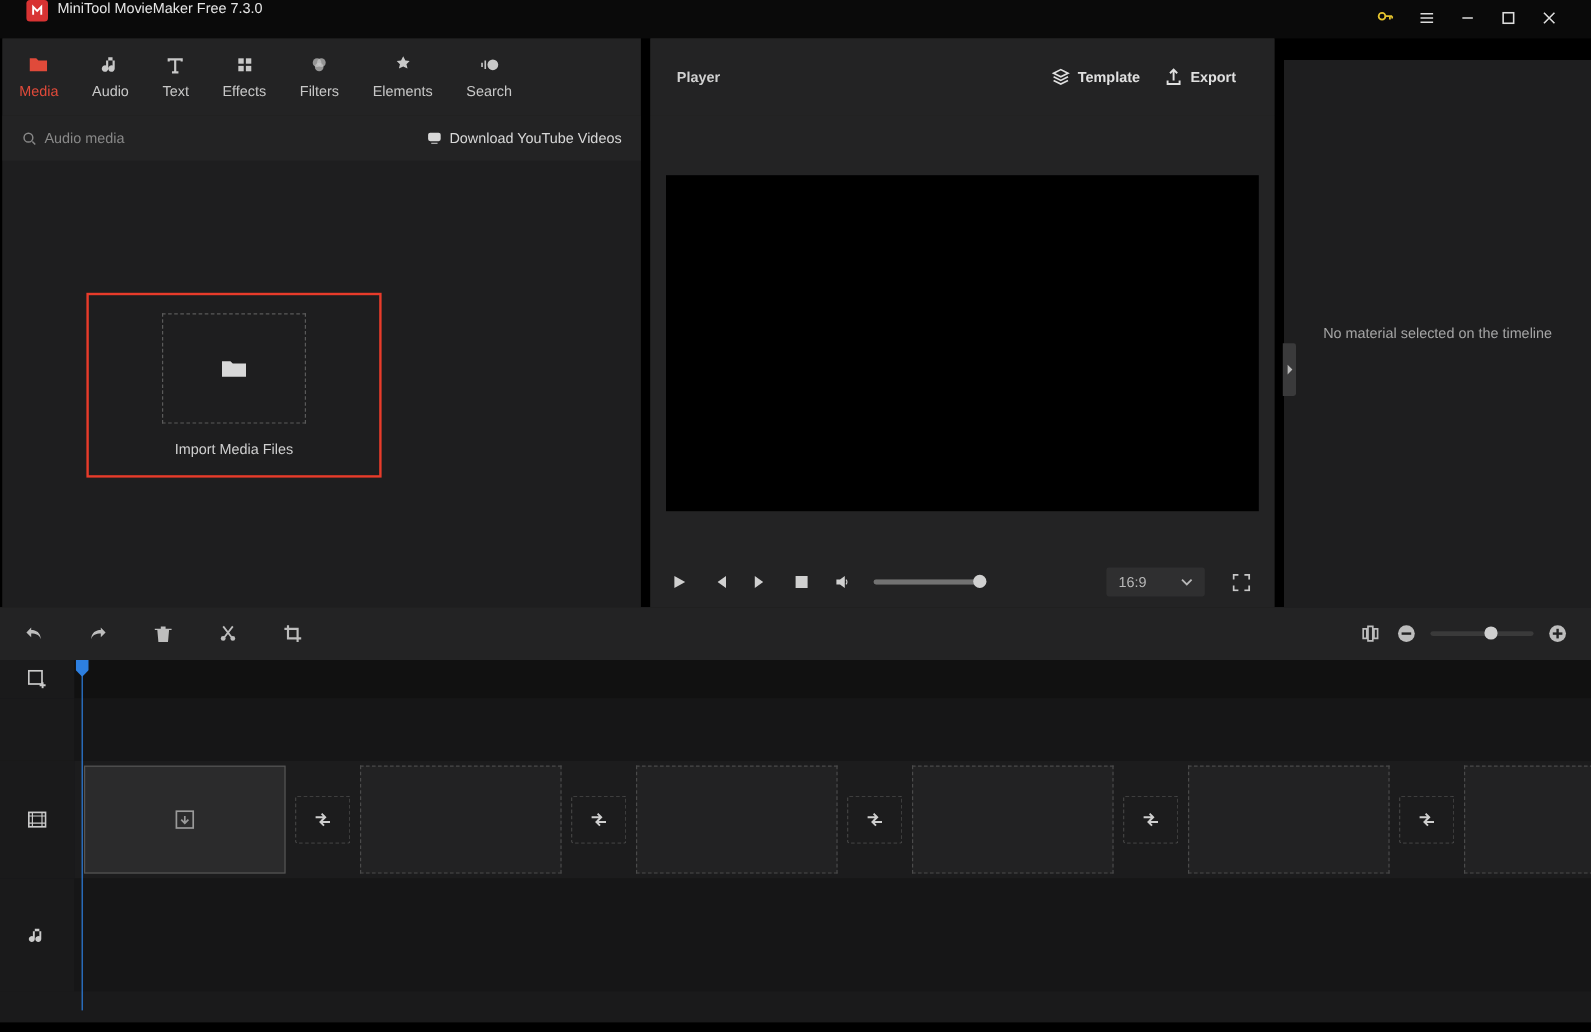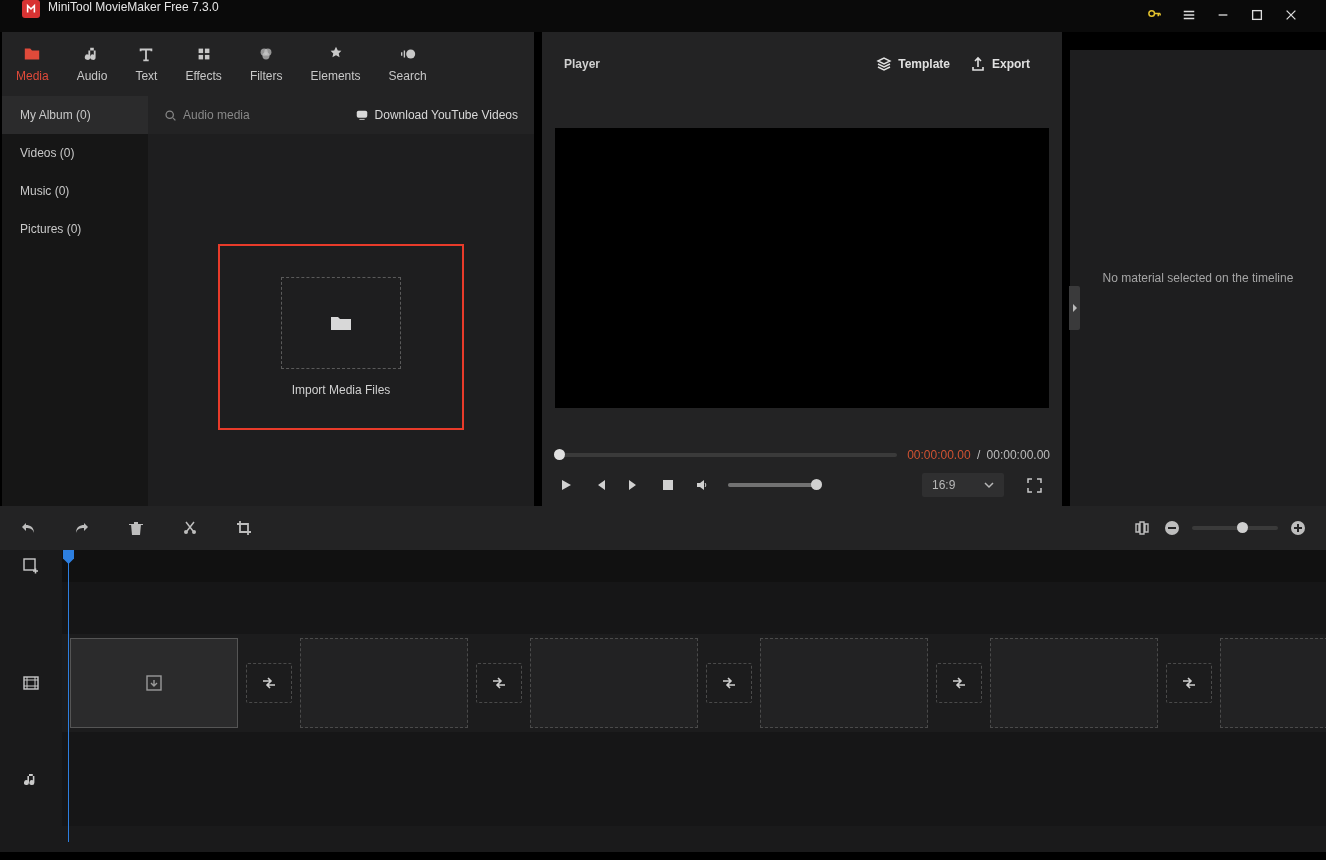--- a/index.html
+++ b/index.html
@@ -29,21 +29,21 @@
 .sidebar{width:146px;background:#161616;}
 .sidebar-item{height:38px;display:flex;align-items:center;padding-left:18px;font-size:12px;color:#c8c8c8;cursor:pointer;}
 .sidebar-item.active{background:#2b2b2c;}
 .browser{flex:1;background:#1e1e1f;display:flex;flex-direction:column;}
 .browser-head{height:38px;display:flex;align-items:center;padding:0 16px;background:#232324;}
 .search{display:flex;align-items:center;gap:6px;color:#888;flex:1;font-size:12px;}
 .search svg{width:13px;height:13px;}
 .dl-btn{display:flex;align-items:center;gap:6px;color:#d8d8d8;cursor:pointer;font-size:12px;}
 .dl-btn svg{width:14px;height:14px;}
 .browser-body{flex:1;position:relative;}
-.import-box{position:absolute;left:70px;top:110px;width:246px;height:186px;border:2px solid #e83b2a;display:flex;flex-direction:column;align-items:center;justify-content:center;cursor:pointer;}
+.import-box{position:absolute;left:70px;top:110px;width:246px;height:154px;border:2px solid #e83b2a;display:flex;flex-direction:column;align-items:center;justify-content:center;cursor:pointer;}
 .import-inner{width:120px;height:92px;border:1px dashed #5a5a5a;display:flex;align-items:center;justify-content:center;margin-bottom:14px;}
 .import-inner svg{width:22px;height:18px;fill:#d8d8d8;}
 .import-label{font-size:12px;color:#d0d0d0;}
 
 
 .player-panel{width:520px;background:#232324;display:flex;flex-direction:column;}
 .player-head{height:64px;display:flex;align-items:center;padding:0 22px;background:#232324;font-weight:bold;}
 .player-title{font-size:12px;color:#d0d0d0;}
 .player-head .spacer{flex:1;}
 .head-btn{display:flex;align-items:center;gap:6px;color:#e0e0e0;cursor:pointer;padding:6px 10px;font-size:12px;}
@@ -193,26 +193,20 @@
       <div class="tab">
         <svg viewBox="0 0 20 20" fill="currentColor">
             <circle cx="13" cy="10" r="5"></circle>
             <path d="M6 6v8M3 8v4" stroke="currentColor" stroke-width="1.5"></path>
           </svg>
         <span>Search</span>
       </div>
     </div>
 
     <div class="left-body">
-      <div class="sidebar">
-        <div class="sidebar-item active">My Album (0)</div>
-        <div class="sidebar-item">Videos (0)</div>
-        <div class="sidebar-item">Music (0)</div>
-        <div class="sidebar-item">Pictures (0)</div>
-      </div>
 
       <div class="browser">
         <div class="browser-head">
           <div class="search">
             <svg viewBox="0 0 16 16" fill="none" stroke="#888" stroke-width="1.5">
                 <circle cx="7" cy="7" r="4.5"></circle>
                 <path d="M11 11l3 3"></path>
               </svg>
             <span>Audio media</span>
           </div>
@@ -253,30 +247,20 @@
         <svg viewBox="0 0 16 16" fill="none" stroke="#e0e0e0" stroke-width="1.6">
             <path d="M8 11V2M5 5l3-3 3 3M3 11v3h10v-3"></path>
           </svg>
         <span>Export</span>
       </div>
     </div>
     <div class="player-body">
       <div class="preview">
         <div class="preview-screen"></div>
       </div>
-      <div class="seekrow">
-        <div class="seek">
-            <div class="thumb"></div>
-          </div>
-        <div class="timecode">
-          <span class="tc-cur">00:00:00.00</span>
-          <span class="tc-sep">/</span>
-          <span class="tc-dur">00:00:00.00</span>
-        </div>
-      </div>
       <div class="controls">
         <div class="ctl">
             <svg viewBox="0 0 14 14">
               <path d="M3 2v10l9-5z"></path>
             </svg>
           </div>
         <div class="ctl">
             <svg viewBox="0 0 14 14">
               <path d="M3 2v10M12 2v10L5 7z"></path>
             </svg>

